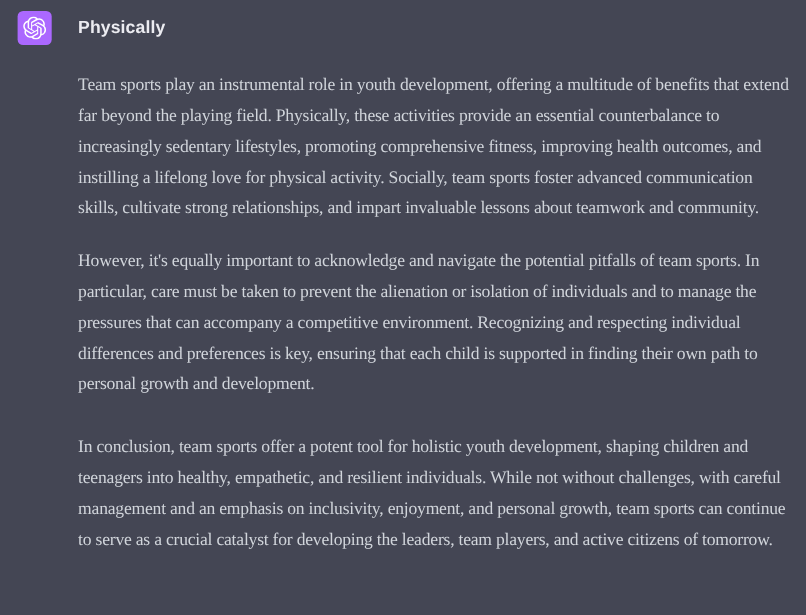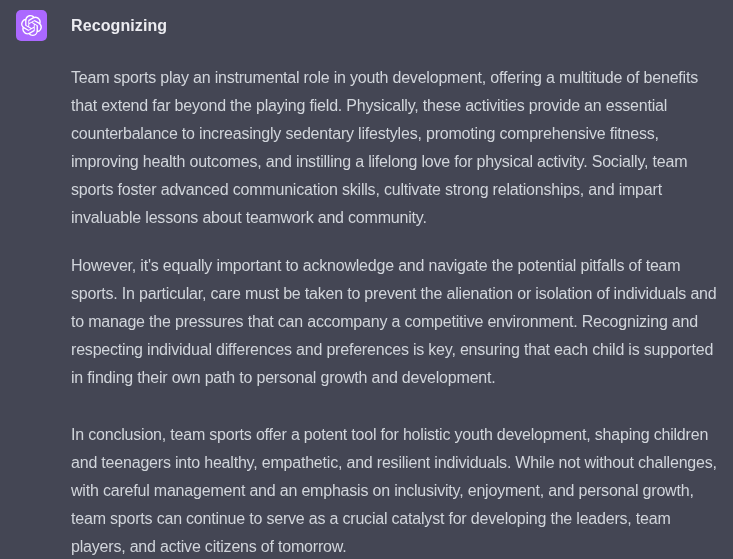--- a/index.html
+++ b/index.html
@@ -49,31 +49,32 @@
     font-weight: 700;
     color: #ececf1;
     letter-spacing: 0.1px;
   }
   .para {
     margin: 0 0 20px 0;
     font-size: 16px;
     line-height: 28px;
     color: #d1d5db;
     letter-spacing: -0.2px;
+    font-family: Liberation Serif, serif;
   }
   .para:last-child { margin-bottom: 0; margin-top: 29px; }
 </style>
 </head>
 <body>
 
 <div class="message-row">
   <div class="avatar">
     <svg viewBox="0 0 24 24" xmlns="http://www.w3.org/2000/svg" aria-hidden="true">
       <path d="M22.2819 9.8211a5.9847 5.9847 0 0 0-.5157-4.9108 6.0462 6.0462 0 0 0-6.5098-2.9A6.0651 6.0651 0 0 0 4.9807 4.1818a5.9847 5.9847 0 0 0-3.9977 2.9 6.0462 6.0462 0 0 0 .7427 7.0966 5.98 5.98 0 0 0 .511 4.9107 6.051 6.051 0 0 0 6.5146 2.9001A5.9847 5.9847 0 0 0 13.2599 24a6.0557 6.0557 0 0 0 5.7718-4.2058 5.9894 5.9894 0 0 0 3.9977-2.9001 6.0557 6.0557 0 0 0-.7475-7.073zM13.2599 22.4311a4.4755 4.4755 0 0 1-2.8764-1.0408l.1419-.0804 4.7783-2.7582a.7948.7948 0 0 0 .3927-.6813v-6.7369l2.02 1.1686a.071.071 0 0 1 .038.052v5.5826a4.504 4.504 0 0 1-4.4945 4.4944zm-9.6607-4.1254a4.4708 4.4708 0 0 1-.5346-3.0137l.142.0852 4.783 2.7582a.7712.7712 0 0 0 .7806 0l5.8428-3.3685v2.3324a.0804.0804 0 0 1-.0332.0615L9.74 19.9502a4.4992 4.4992 0 0 1-6.1408-1.6464zM2.3408 7.8956a4.485 4.485 0 0 1 2.3655-1.9728V11.6a.7664.7664 0 0 0 .3879.6765l5.8144 3.3543-2.0201 1.1685a.0757.0757 0 0 1-.071 0l-4.8303-2.7865A4.504 4.504 0 0 1 2.3408 7.8956zm16.5963 3.8558L13.1038 8.364 15.1192 7.2a.0757.0757 0 0 1 .071 0l4.8303 2.7913a4.4944 4.4944 0 0 1-.6765 8.1042v-5.6772a.79.79 0 0 0-.407-.667zm2.0107-3.0231l-.142-.0852-4.7735-2.7818a.7759.7759 0 0 0-.7854 0L9.409 9.2297V6.8974a.0662.0662 0 0 1 .0284-.0615l4.8303-2.7866a4.4992 4.4992 0 0 1 6.6802 4.66zM8.3065 12.863l-2.02-1.1638a.0804.0804 0 0 1-.038-.0567V6.0742a4.4992 4.4992 0 0 1 7.3757-3.4537l-.142.0805L8.704 5.459a.7948.7948 0 0 0-.3927.6813zm1.0976-2.3654l2.602-1.4998 2.6069 1.4998v2.9994l-2.5974 1.4997-2.6067-1.4997z"></path>
     </svg>
   </div>
   <div class="content">
-    <h2 class="heading">Recognizing</h2>
+    <h2 class="heading">Physically</h2>
     <p class="para">Team sports play an instrumental role in youth development, offering a multitude of benefits that extend far beyond the playing field. Physically, these activities provide an essential counterbalance to increasingly sedentary lifestyles, promoting comprehensive fitness, improving health outcomes, and instilling a lifelong love for physical activity. Socially, team sports foster advanced communication skills, cultivate strong relationships, and impart invaluable lessons about teamwork and community.</p>
     <p class="para">However, it's equally important to acknowledge and navigate the potential pitfalls of team sports. In particular, care must be taken to prevent the alienation or isolation of individuals and to manage the pressures that can accompany a competitive environment. Recognizing and respecting individual differences and preferences is key, ensuring that each child is supported in finding their own path to personal growth and development.</p>
     <p class="para">In conclusion, team sports offer a potent tool for holistic youth development, shaping children and teenagers into healthy, empathetic, and resilient individuals. While not without challenges, with careful management and an emphasis on inclusivity, enjoyment, and personal growth, team sports can continue to serve as a crucial catalyst for developing the leaders, team players, and active citizens of tomorrow.</p>
   </div>
 </div>
 
 </body></html>

